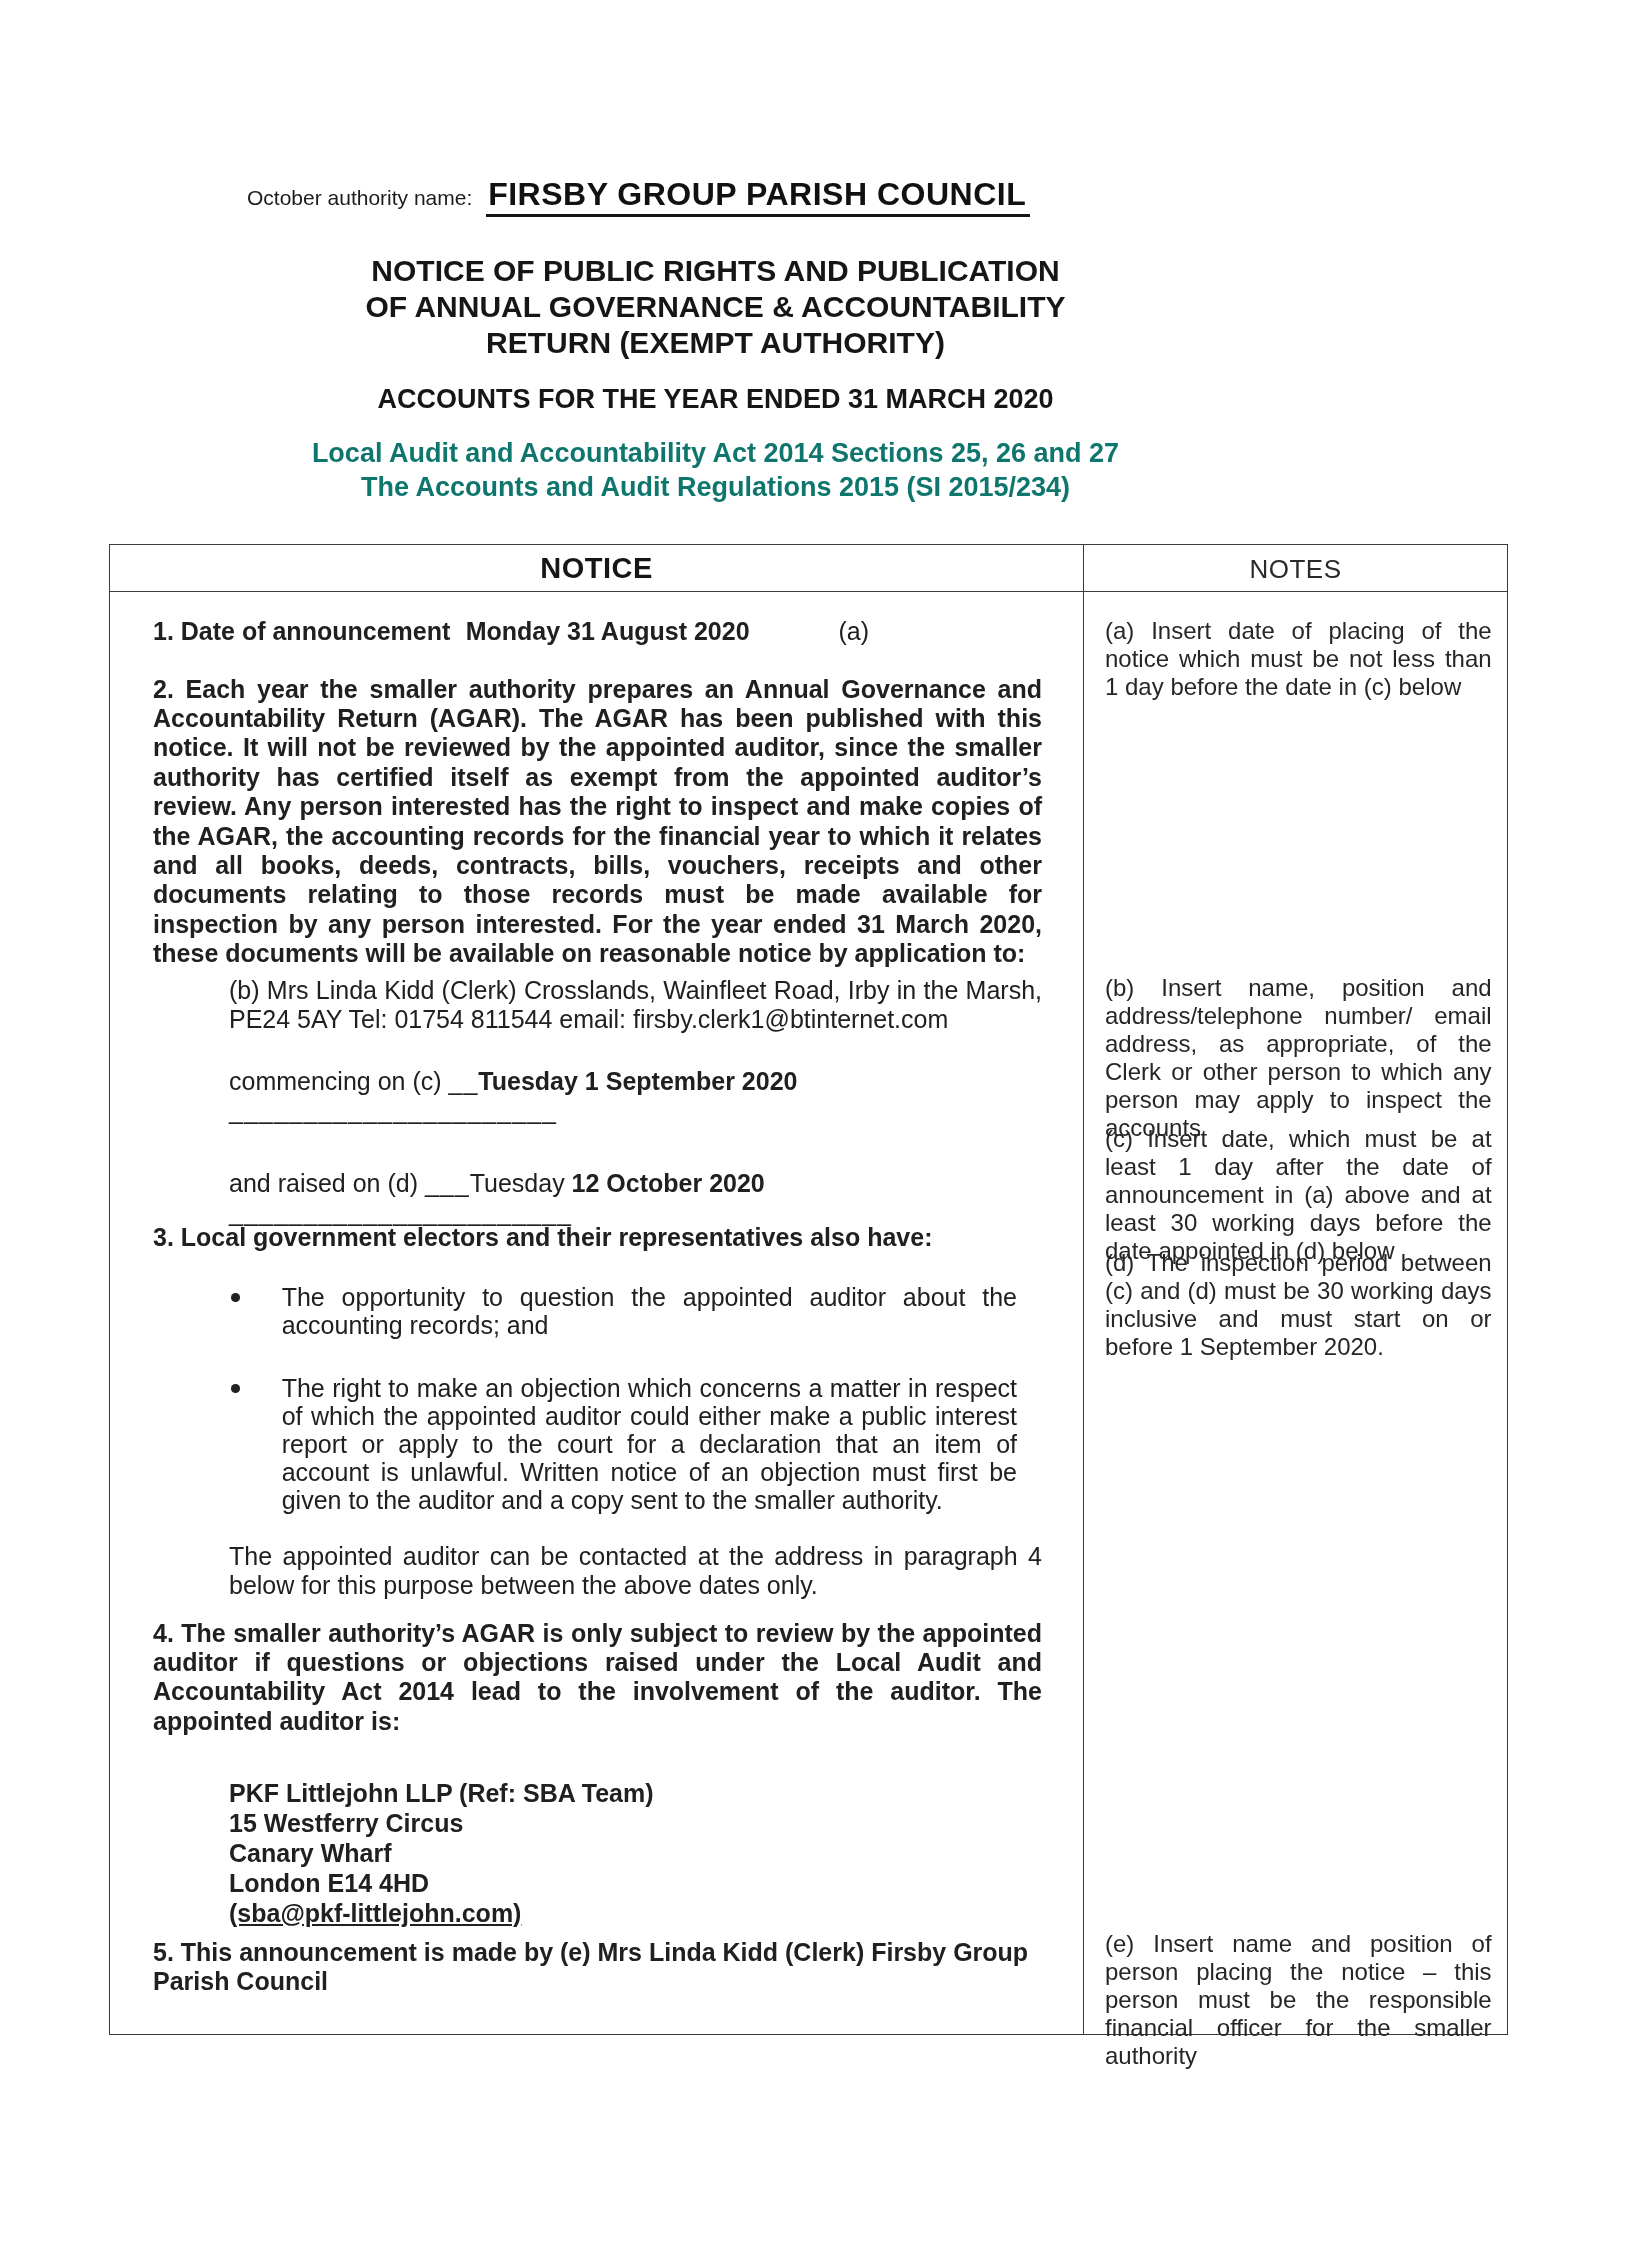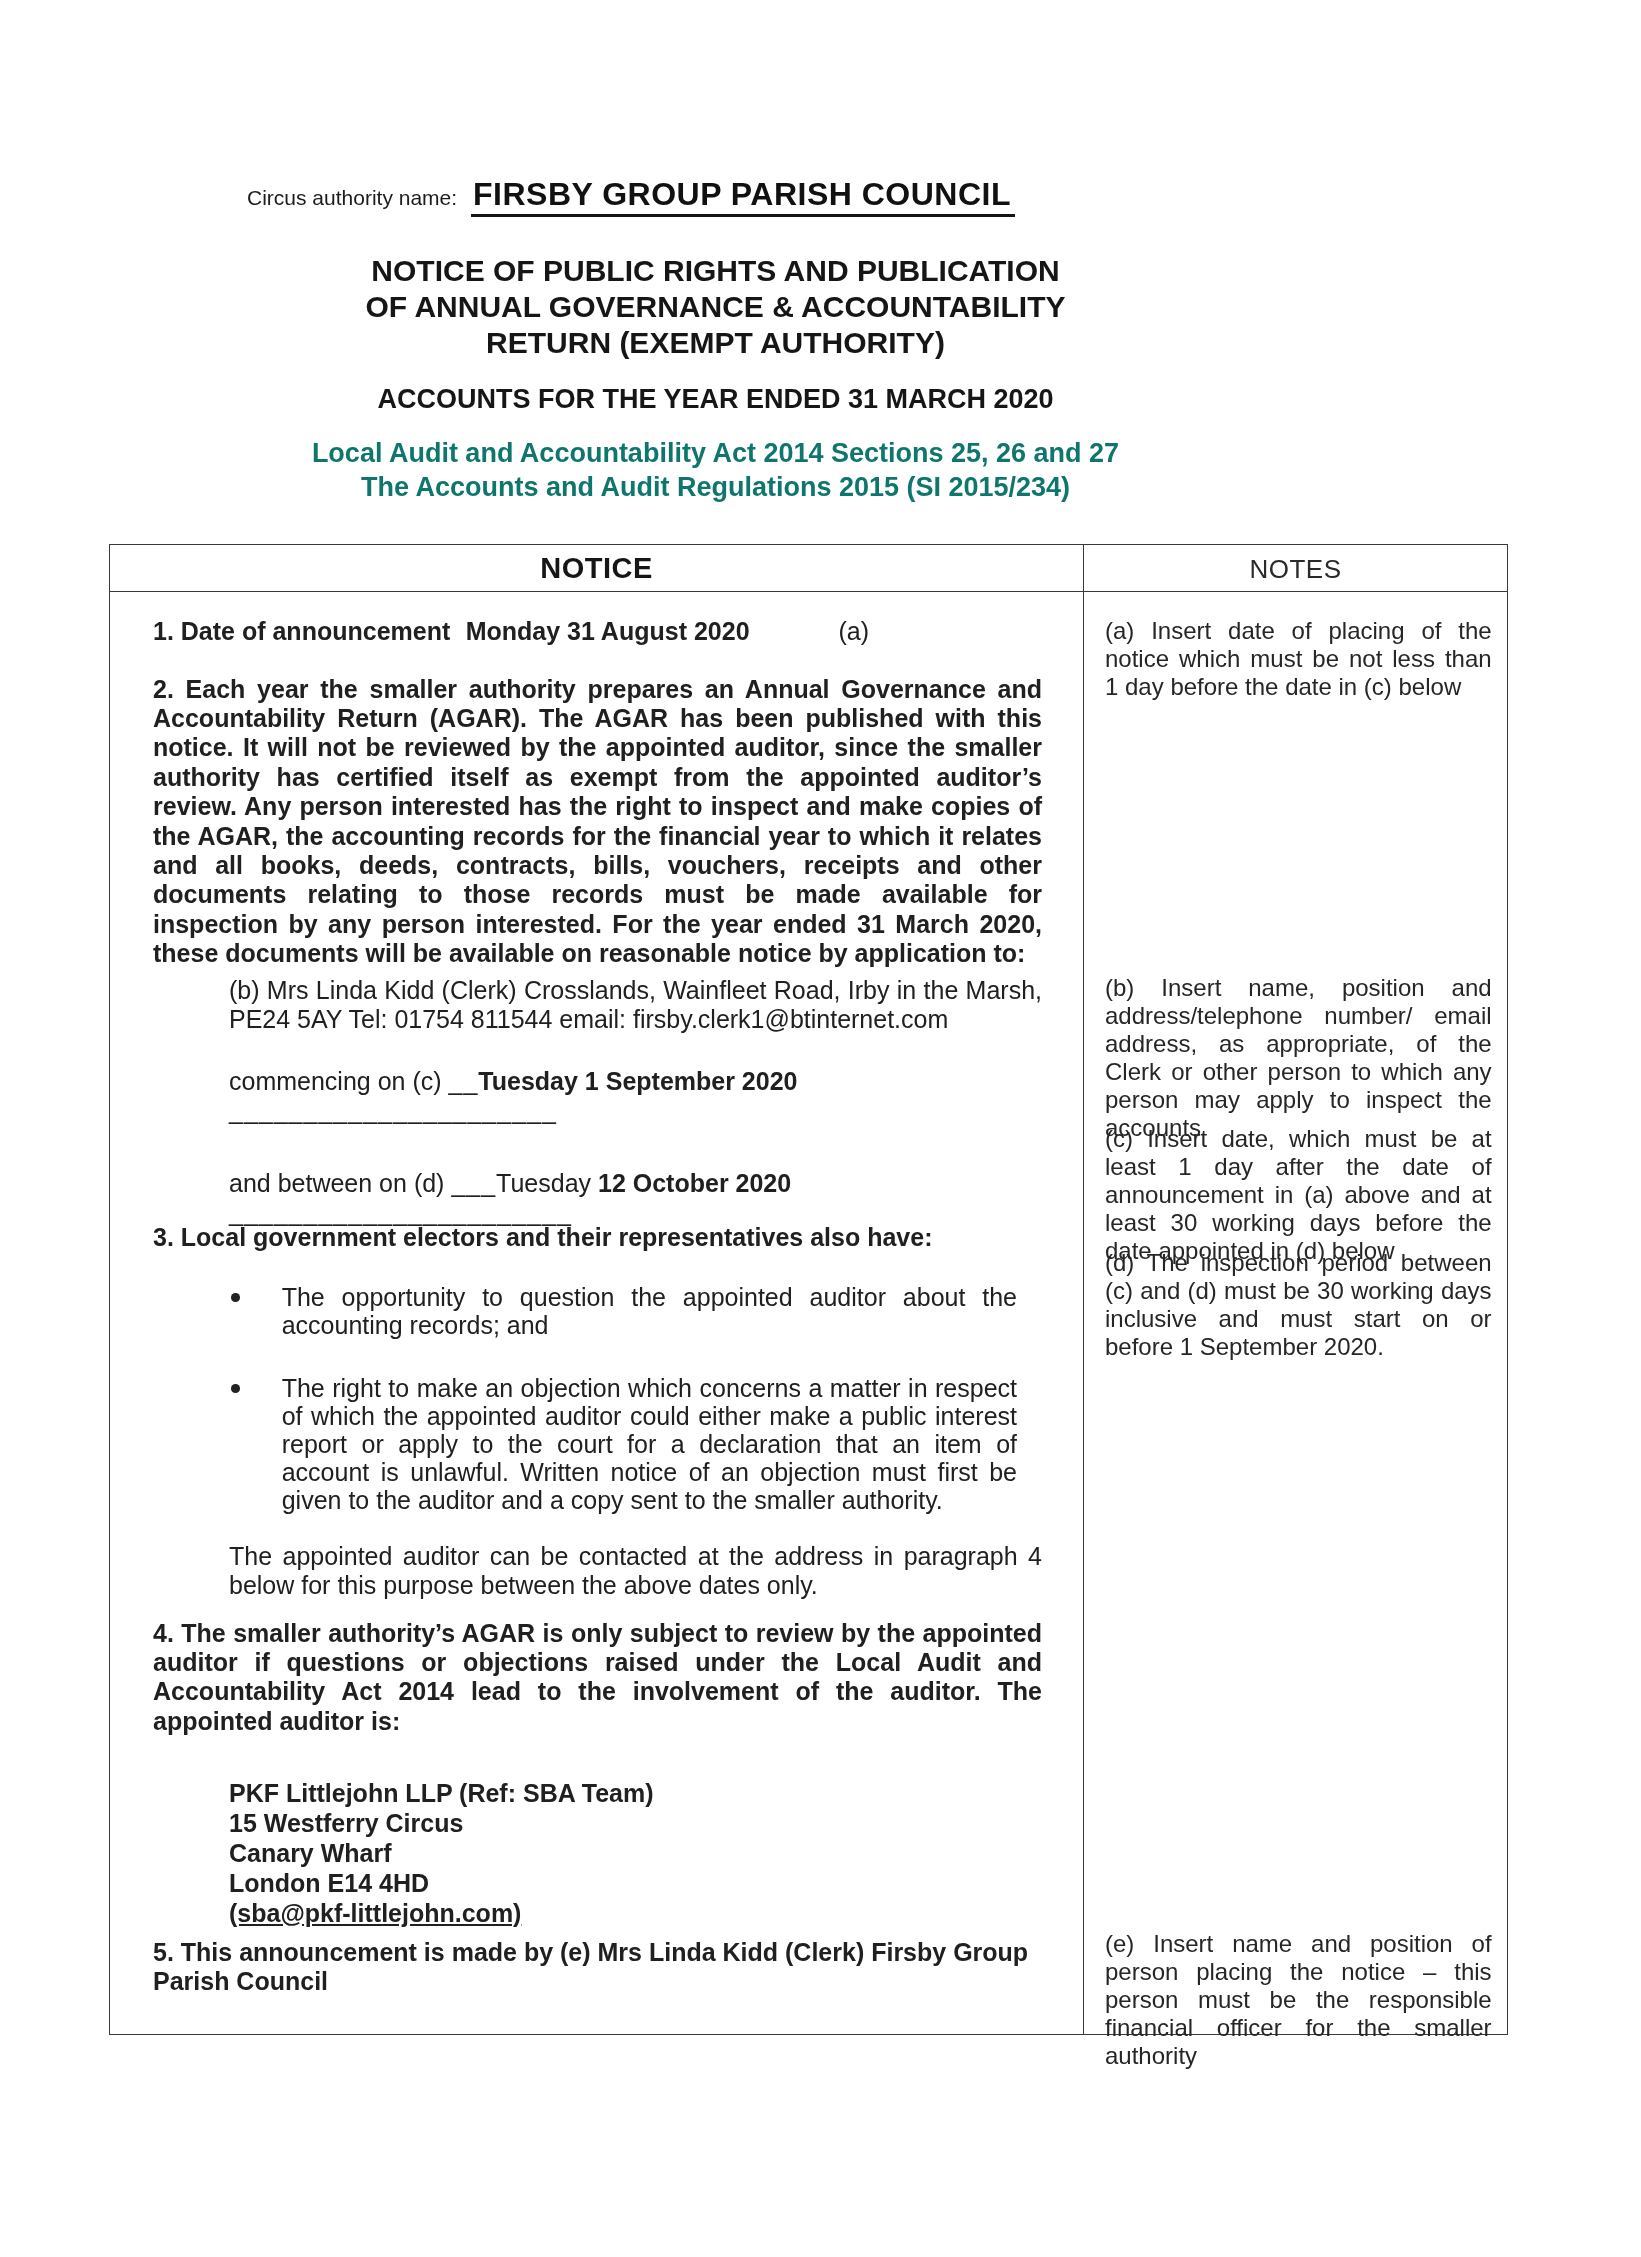--- a/index.html
+++ b/index.html
@@ -65,21 +65,21 @@
     position:absolute;left:21px;right:15.4px;font-size:24px;line-height:28px;
     text-align:justify;color:#262626;
   }
 </style>
 </head>
 <body>
 
 <div class="sheet">
 
   <div class="authority-line">
-    <span class="authority-label">Circus authority name:</span><span class="authority-name">FIRSBY GROUP PARISH COUNCIL</span>
+    <span class="authority-label">October authority name:</span><span class="authority-name">FIRSBY GROUP PARISH COUNCIL</span>
   </div>
 
   <div class="head-center doc-title">
     <div>NOTICE OF PUBLIC RIGHTS AND PUBLICATION</div>
     <div>OF ANNUAL GOVERNANCE &amp; ACCOUNTABILITY</div>
     <div>RETURN (EXEMPT AUTHORITY)</div>
   </div>
 
   <div class="head-center doc-subtitle">ACCOUNTS FOR THE YEAR ENDED 31 MARCH 2020</div>
 
@@ -106,21 +106,21 @@
 
         <div class="blk indent just" style="top:384px;">(b)   Mrs Linda Kidd (Clerk) Crosslands, Wainfleet Road, Irby in the Marsh, PE24 5AY Tel: 01754 811544 email: firsby.clerk1@btinternet.com</div>
 
         <div class="blk indent" style="top:475px;">
           <span>commencing on (c)</span>
           <span class="uline">__</span><span class="bold">Tuesday 1 September 2020</span>
           <span class="uline">______________________</span>
         </div>
 
         <div class="blk indent" style="top:577px;">
-          <span>and between on (d)</span>
+          <span>and raised on (d)</span>
           <span class="uline">___</span><span>Tuesday </span><span class="bold">12 October 2020</span>
           <span class="uline">_______________________</span>
         </div>
 
         <div class="blk bold" style="top:631px;">3. Local government electors and their representatives also have:</div>
 
         <div class="bullet-row" style="top:691px;">
           <span class="bullet-dot"></span>
           <span class="bullet-text">The opportunity to question the appointed auditor about the accounting records; and</span>
         </div>

